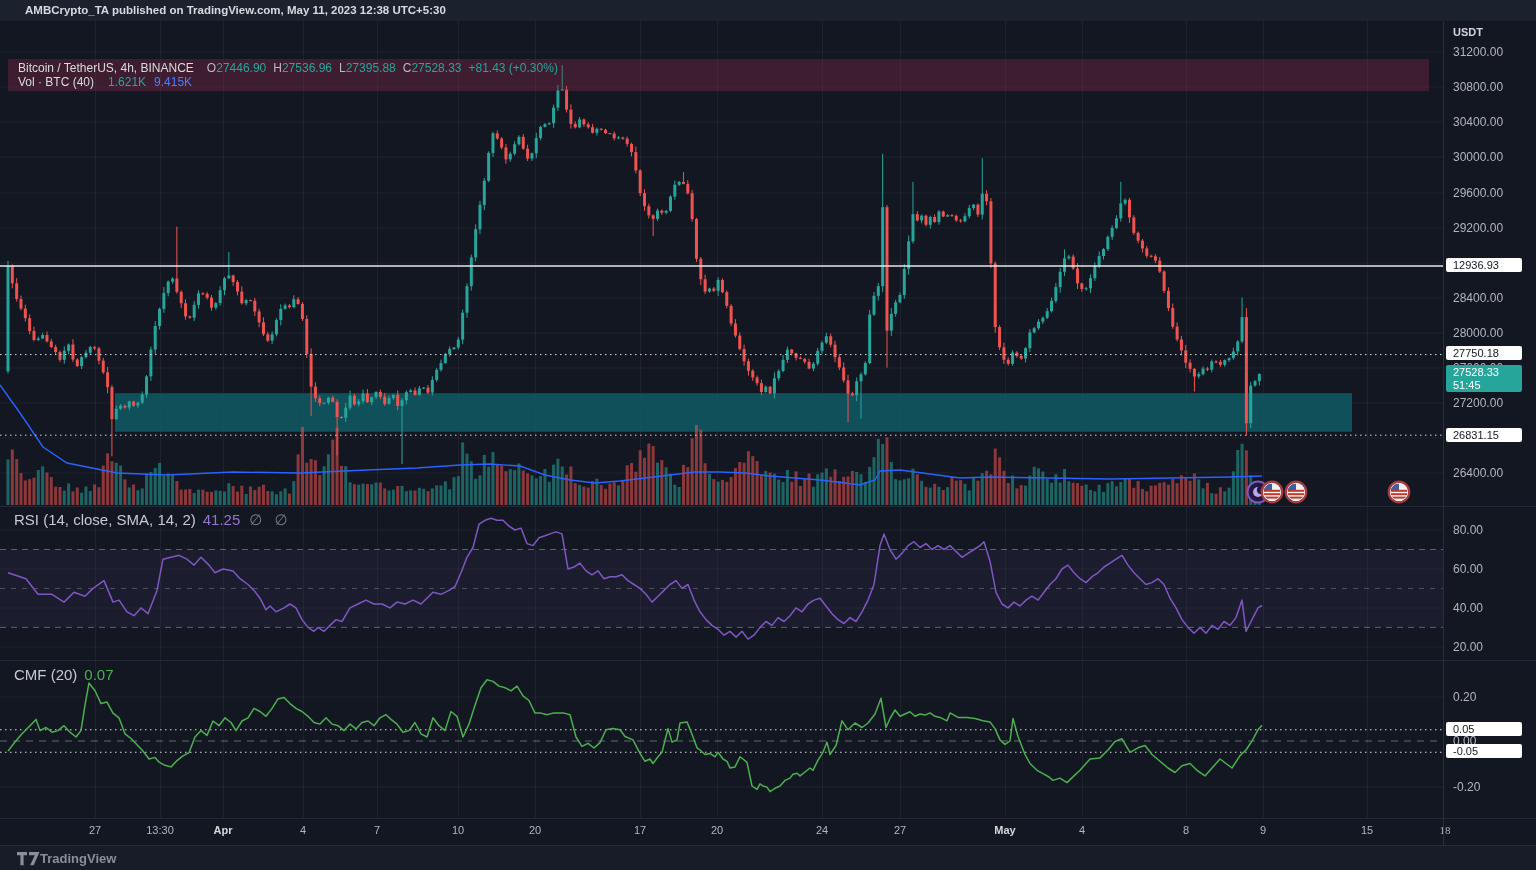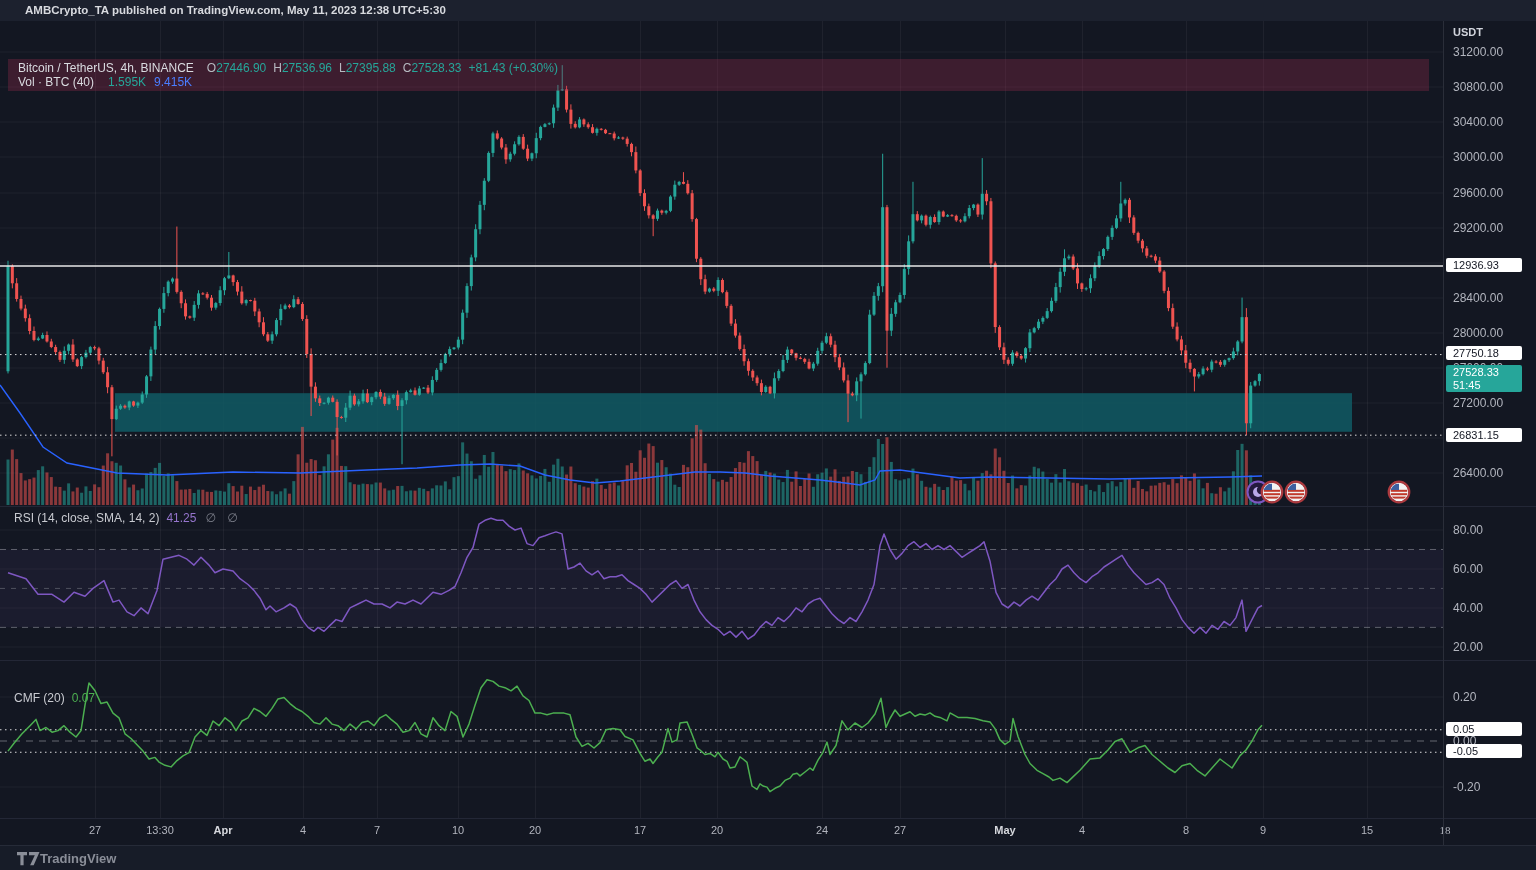--- a/index.html
+++ b/index.html
@@ -11,21 +11,21 @@
   #chart-svg{position:absolute;left:0;top:0;}
   .legend{position:absolute;left:8px;top:26px;width:1421px;height:32px;background:rgba(148,43,77,0.33);
     padding:2px 0 0 10px;box-sizing:border-box;z-index:5;margin-top:33px;}
   .lrow{font-size:12px;line-height:14px;white-space:nowrap;color:#c6c9d0;}
   .lrow .sym{color:#d9dbe0;margin-right:6px;}
   .lrow .k{color:#b7bac1;margin-left:7px;}
   .lrow .v{color:#26a69a;}
   .lrow .chg{margin-left:7px;color:#26a69a;}
   .lrow .teal{color:#26a69a;margin-left:8px;}
   .lrow .blue{color:#4a7dff;margin-left:8px;}
-  .pane-title{position:absolute;font-size:12px;color:#c8cad0;z-index:4;white-space:nowrap;}
+  .pane-title{position:absolute;font-size:15px;color:#c8cad0;z-index:4;white-space:nowrap;}
   .pane-title .pv{margin-left:7px;}
   #rsi-title .pv{color:#9575cd;}
   #rsi-title .empty{color:#787b86;margin-left:9px;letter-spacing:4px;}
   #cmf-title .pv{color:#4caf50;}
   .axis-border{position:absolute;left:1443px;top:21px;width:1px;height:824px;background:#2a2e39;z-index:6;}
   .sep{position:absolute;left:0;width:1536px;height:1px;background:#232736;z-index:6;}
   .right-axis{position:absolute;left:1444px;top:21px;width:92px;height:797px;z-index:7;}
   .cur-label{position:absolute;left:9px;top:5px;font-size:11px;font-weight:bold;color:#d1d4dc;}
   .tick{position:absolute;left:9px;font-size:12px;color:#b2b5be;white-space:nowrap;z-index:1;}
   .plabel{position:absolute;left:2px;width:76px;font-size:11px;background:#fff;color:#131722;
@@ -1021,29 +1021,29 @@
         </g>
         <circle cx="1399" cy="492" r="10.3" fill="none" stroke="#ad3a3f" stroke-width="2.2"></circle>
       </g>
     </svg>
 
   <div class="legend">
     <div class="lrow">
       <span class="sym">Bitcoin / TetherUS, 4h, BINANCE</span><span class="k">O</span><span class="v">27446.90</span><span class="k">H</span><span class="v">27536.96</span><span class="k">L</span><span class="v">27395.88</span><span class="k">C</span><span class="v">27528.33</span><span class="chg">+81.43 (+0.30%)</span>
     </div>
     <div class="lrow">
-      <span class="sym">Vol · BTC (40)</span><span class="teal">1.595K</span><span class="blue">9.415K</span>
+      <span class="sym">Vol · BTC (40)</span><span class="teal">1.621K</span><span class="blue">9.415K</span>
     </div>
   </div>
 
   <div class="pane-title" id="rsi-title" style="left:14px;top:511px;">
     <span>RSI (14, close, SMA, 14, 2)</span><span class="pv">41.25</span><span class="empty">∅ ∅</span>
   </div>
 
-  <div class="pane-title" id="cmf-title" style="left:14px;top:666px;margin-top:25px;">
+  <div class="pane-title" id="cmf-title" style="left:14px;top:666px;">
     <span>CMF (20)</span><span class="pv">0.07</span>
   </div>
 
   <div class="sep" style="top:506px;"></div>
   <div class="sep" style="top:660px;"></div>
   <div class="sep" style="top:818px;"></div>
   <div class="axis-border"></div>
 
   <div class="right-axis" id="right-axis">
     <div class="cur-label">USDT</div>

